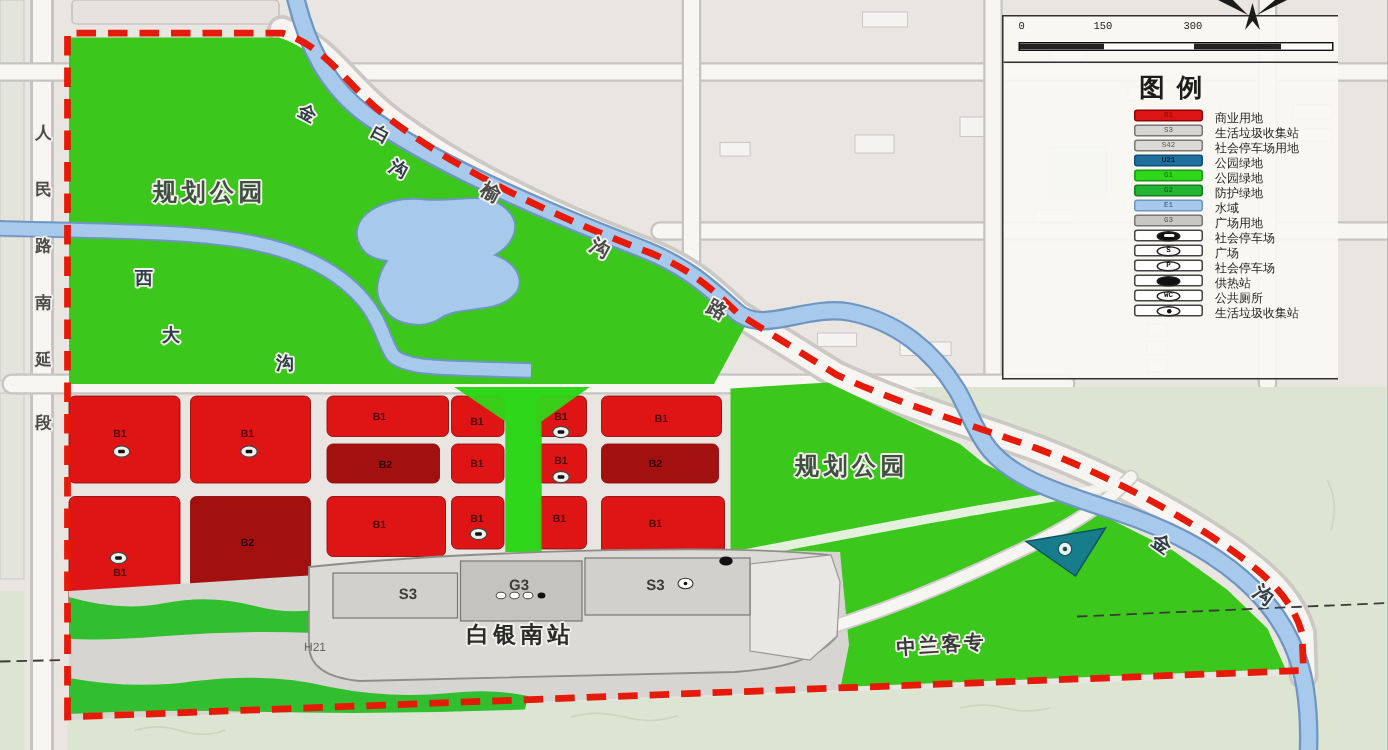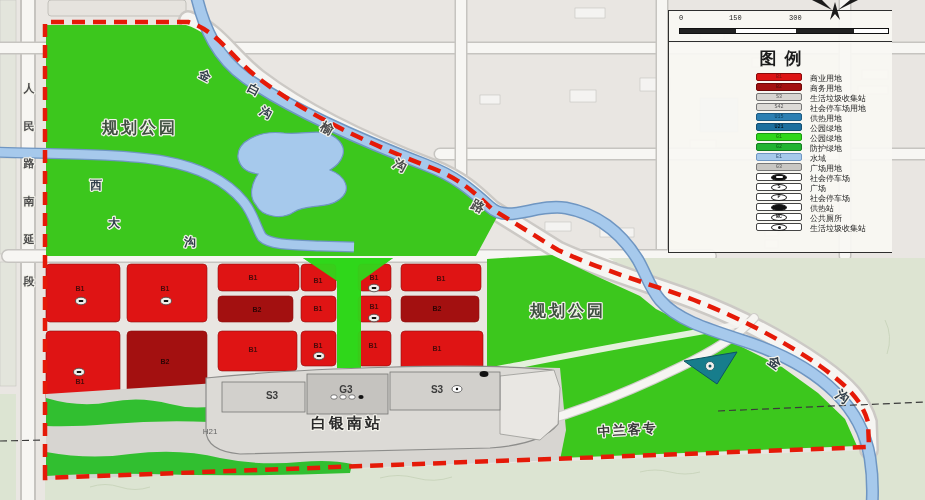--- a/index.html
+++ b/index.html
@@ -266,34 +266,26 @@
           <div style="width:34px;background:#fff"></div>
     </div>
   </div>
   <div class="legend-title">图例</div>
   <div class="legend-rows" id="legend-rows">
         <div class="lrow">
           <div class="sw" style="background: rgb(221, 20, 20); border: 1px solid rgb(138, 10, 10); color: rgb(122, 18, 18);">B1</div>
           <span class="lbl">商业用地</span>
         </div>
         <div class="lrow">
-          <div class="sw" style="background: rgb(163, 16, 16); border: 1px solid rgb(109, 8, 8); color: rgb(84, 10, 10);">B2</div>
-          <span class="lbl">商务用地</span>
-        </div>
-        <div class="lrow">
           <div class="sw" style="background: rgb(215, 213, 209); border: 1px solid rgb(119, 119, 119); color: rgb(85, 85, 85);">S3</div>
           <span class="lbl">生活垃圾收集站</span>
         </div>
         <div class="lrow">
           <div class="sw" style="background: rgb(220, 218, 214); border: 1px solid rgb(119, 119, 119); color: rgb(85, 85, 85);">S42</div>
           <span class="lbl">社会停车场用地</span>
-        </div>
-        <div class="lrow">
-          <div class="sw" style="background: rgb(44, 127, 178); border: 1px solid rgb(27, 90, 130); color: rgb(13, 60, 88);">U15</div>
-          <span class="lbl">供热用地</span>
         </div>
         <div class="lrow">
           <div class="sw" style="background: rgb(29, 111, 158); border: 1px solid rgb(18, 78, 114);">U21</div>
           <span class="lbl">公园绿地</span>
         </div>
         <div class="lrow">
           <div class="sw" style="background: rgb(47, 215, 26); border: 1px solid rgb(26, 154, 16); color: rgb(17, 106, 10);">G1</div>
           <span class="lbl">公园绿地</span>
         </div>
         <div class="lrow">

